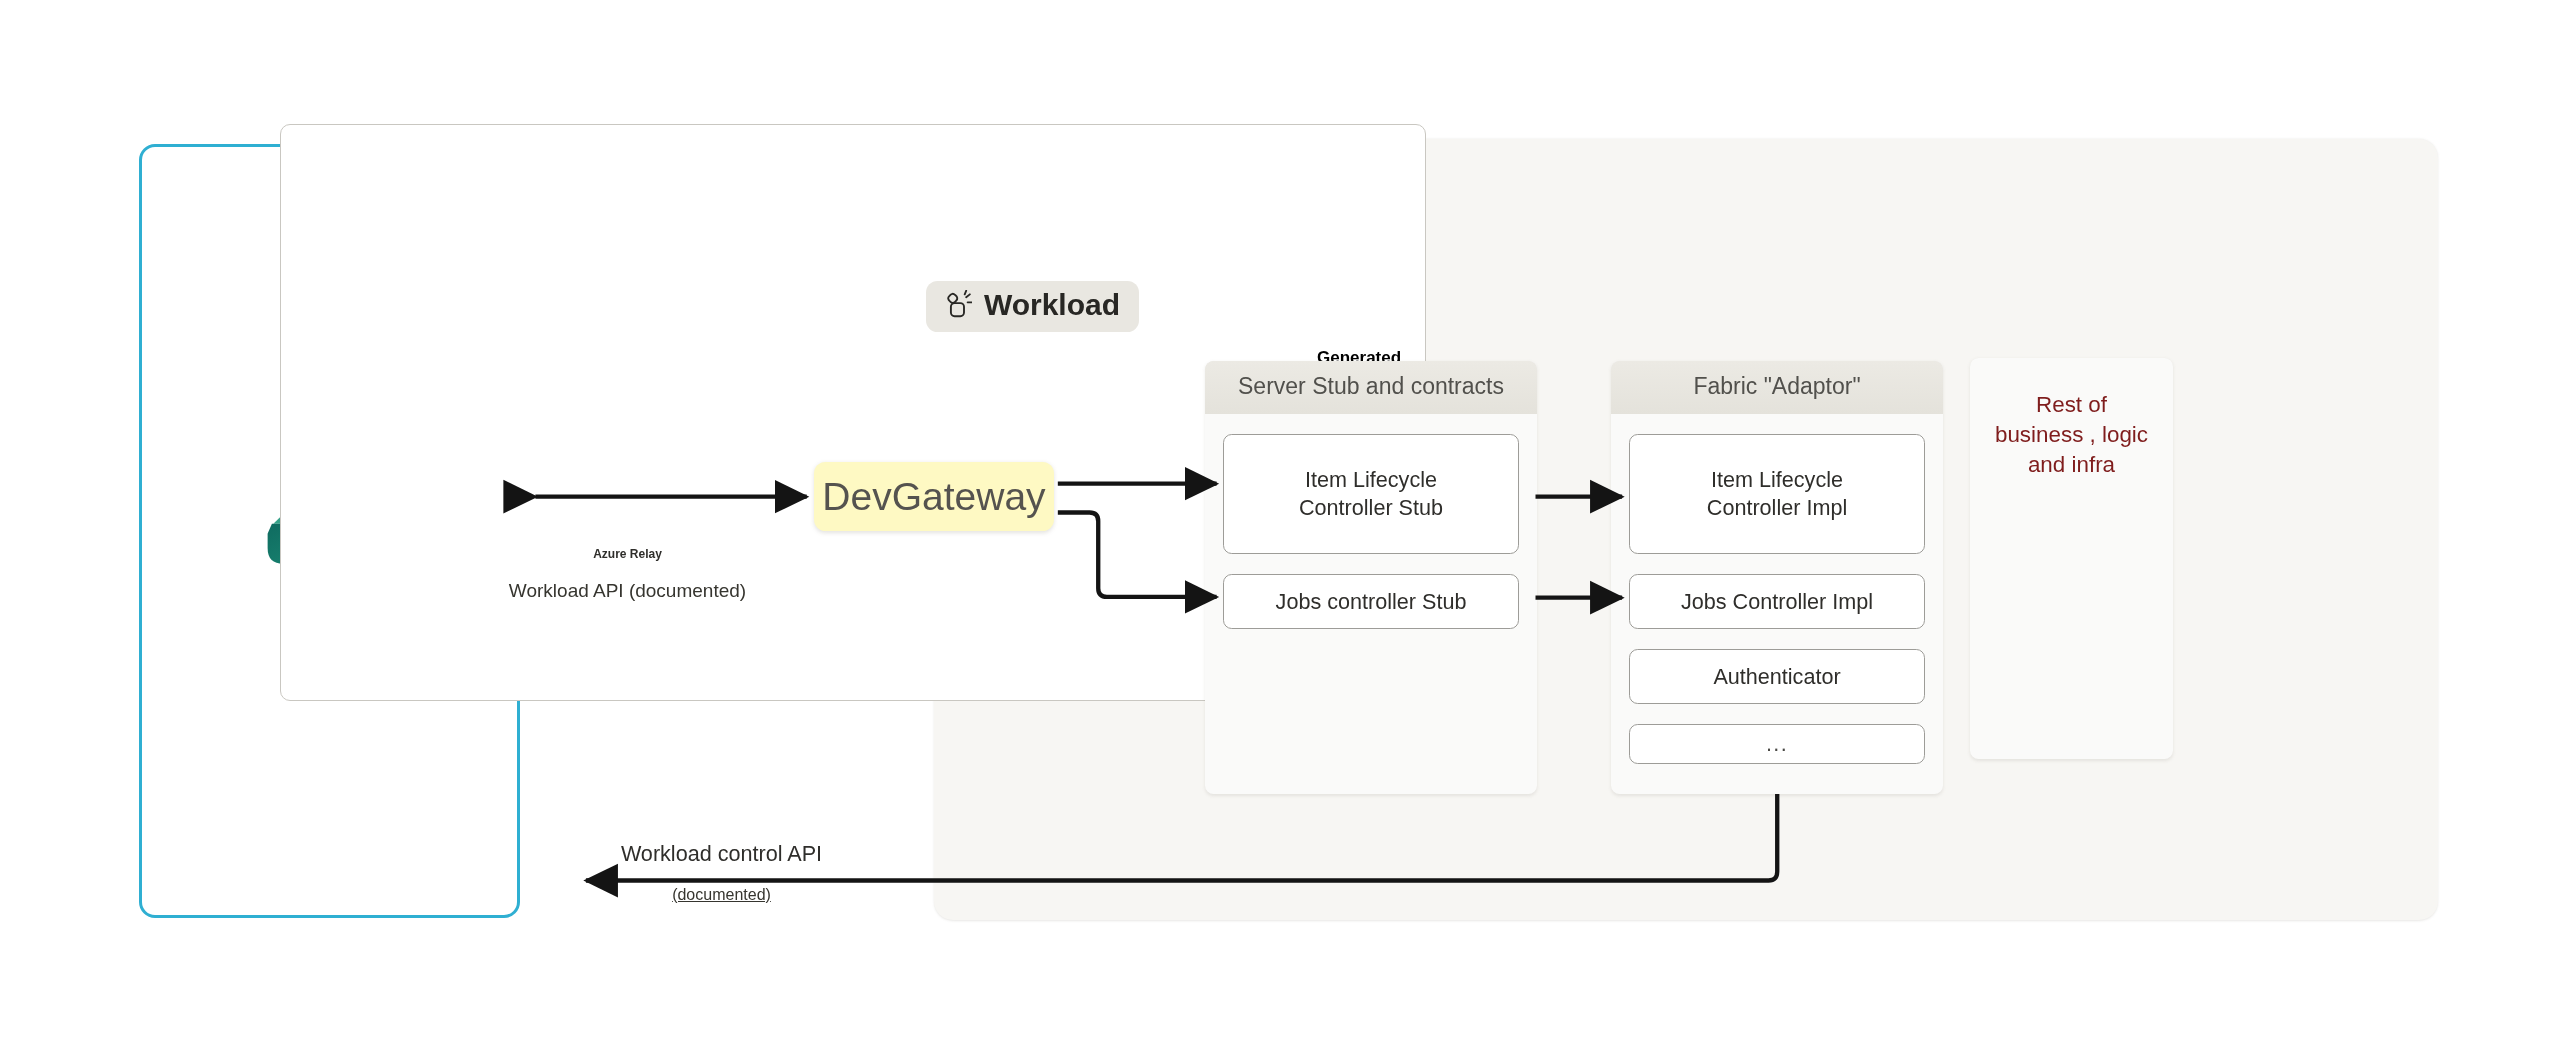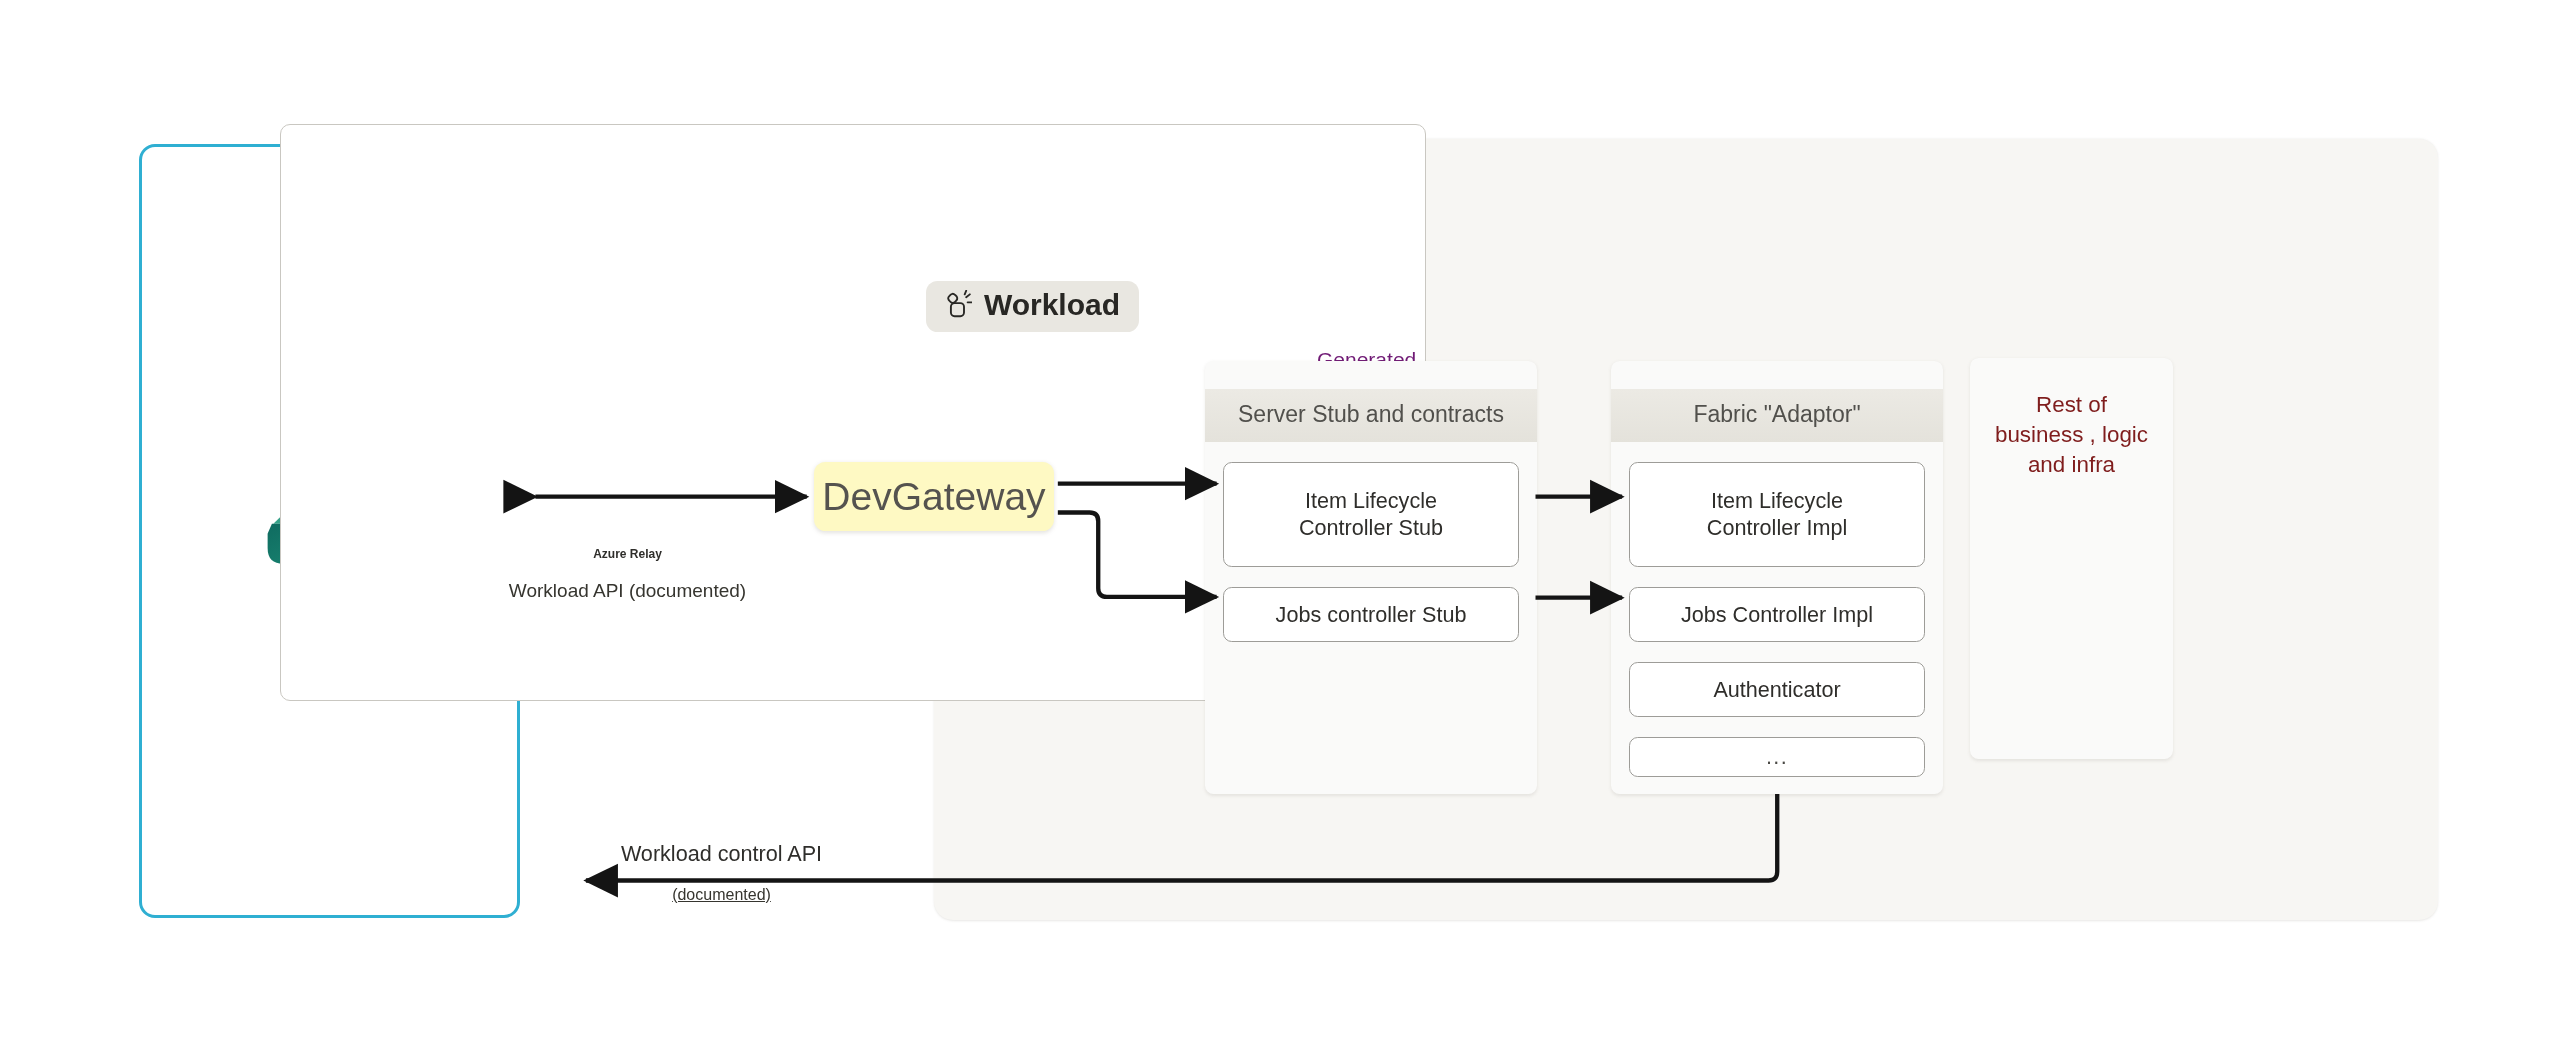--- a/index.html
+++ b/index.html
@@ -81,57 +81,56 @@
   .workload-pill .wl-text {
     font-size: 30px;
     color: #282724;
     font-weight: 600;
     line-height: 1;
   }
 
   .generated-label {
     position: absolute;
     left: 1317px; top: 348px;
-    font-size: 21px;
-    font-weight: normal;
-    color: #701a75;
+    font-size: 17px;
+    font-weight: bold;
+    color: #000000;
   }
 
   
   .col {
     position: absolute;
     background: #fafaf9;
     border-radius: 8.7px;
     box-shadow: 0 1.4px 3.6px rgba(120,115,100,.14);
     overflow: hidden;
   }
   .col-head {
     background: #e8e6e0;
     text-align: center;
     font-size: 23px;
     color: #51504c;
     padding: 12.3px 0 13.7px;
     background-image: linear-gradient(#eceae4, #e4e2db);
-    margin-top: 28px;
   }
   .col-body { padding: 20px 18px 0; }
 
   .node {
     background: #ffffff;
     border: 1.4px solid #9d9c98;
     border-radius: 8.7px;
     text-align: center;
     font-size: 21.6px;
     color: #2f2e2b;
     line-height: 1.28;
     box-sizing: border-box;
     display: flex; align-items: center; justify-content: center;
     margin-bottom: 20px;
   }
-  .node.tall { height: 105px; }
+  .node.tall { height: 120px; }
   .node.short { height: 55px; }
   .node.dots { height: 40px; font-size: 21.6px; color: #4a4945; letter-spacing: 1.4px; }
 
   .col-stub  { left: 1205px; top: 361px;  width: 332px; height: 433px; }
   .col-adapt { left: 1611px; top: 361px;  width: 332px; height: 433px; }
 
   .col-rest {
     position: absolute;
     left: 1970px; top: 358px;
     width: 203px; height: 401px;

